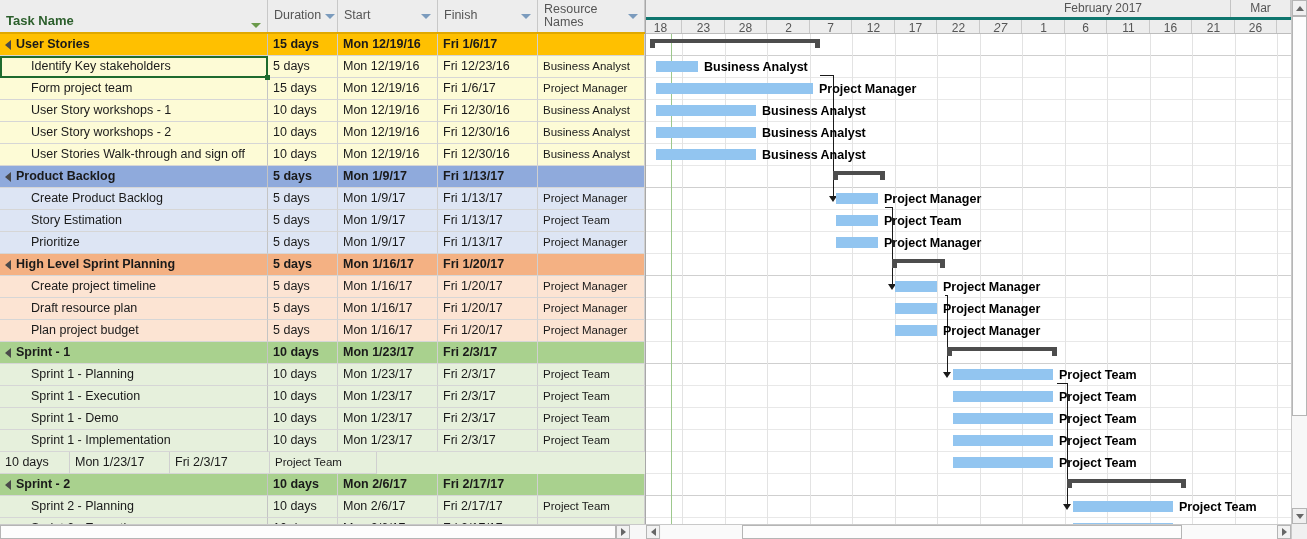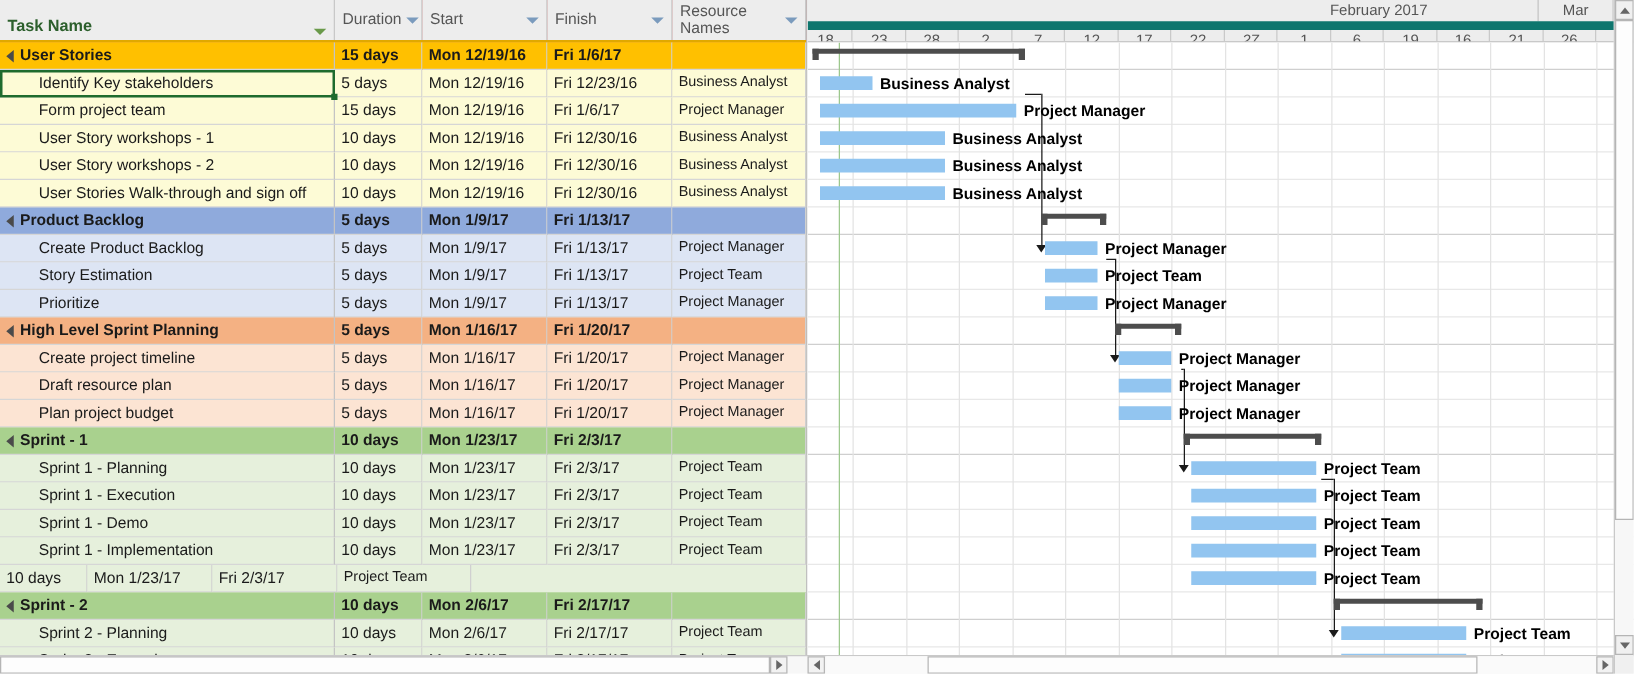--- a/index.html
+++ b/index.html
@@ -151,21 +151,21 @@
   }
 
   .tl-header {
     position: relative;
     height: 34px;
     background: #ededed;
     border-bottom: 1px solid #bdbdbd;
     overflow: hidden;
   }
   .tl-months { position: relative; height: 17px; }
-  .tl-days   { position: relative; height: 21px; border-top: 7px solid #0f766e; }
+  .tl-days   { position: relative; height: 21px; border-top: 3px solid #0f766e; }
   .tl-month {
     position: absolute;
     top: 0;
     height: 17px;
     line-height: 17px;
     font-size: 12px;
     color: #555555;
     text-align: center;
     border-right: 1px solid #c4c4c4;
     overflow: hidden;
@@ -595,21 +595,21 @@
             <div class="tl-day" style="left: 37px; width: 42px;">23</div>
             <div class="tl-day" style="left: 79px; width: 42px;">28</div>
             <div class="tl-day" style="left: 122px; width: 42px;">2</div>
             <div class="tl-day" style="left: 164px; width: 42px;">7</div>
             <div class="tl-day" style="left: 207px; width: 42px;">12</div>
             <div class="tl-day" style="left: 249px; width: 42px;">17</div>
             <div class="tl-day" style="left: 292px; width: 42px;">22</div>
             <div class="tl-day" style="left: 334px; width: 42px; font-style: italic;">27</div>
             <div class="tl-day" style="left: 377px; width: 42px;">1</div>
             <div class="tl-day" style="left: 419px; width: 42px;">6</div>
-            <div class="tl-day" style="left: 462px; width: 42px;">19</div>
+            <div class="tl-day" style="left: 462px; width: 42px;">11</div>
             <div class="tl-day" style="left: 504px; width: 42px;">16</div>
             <div class="tl-day" style="left: 547px; width: 42px;">21</div>
             <div class="tl-day" style="left: 589px; width: 42px;">26</div>
           </div>
       </div>
       <div class="chart-area" id="chart-area">
           <div class="hrow summaryrow" style="top: 0px;"></div>
           <div class="hrow" style="top: 22px;"></div>
           <div class="hrow" style="top: 44px;"></div>
           <div class="hrow" style="top: 66px;"></div>

